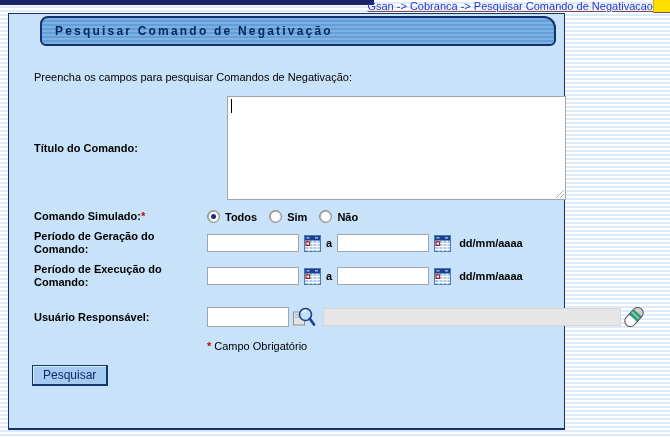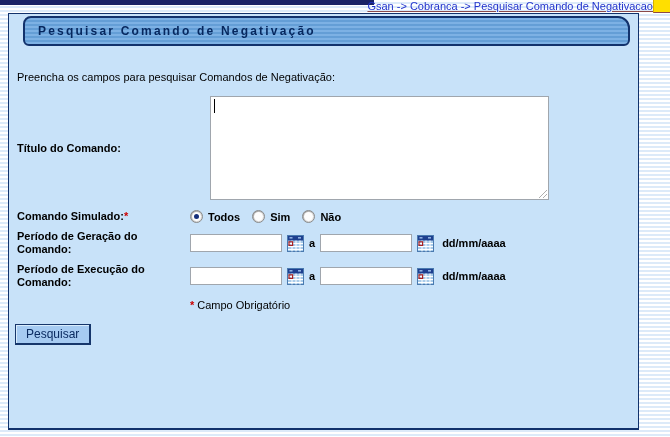--- a/index.html
+++ b/index.html
@@ -12,22 +12,22 @@
   .breadcrumb{
     position:absolute;top:0;right:17px;height:16px;line-height:13px;
     font-size:11px;color:#2233cc;text-decoration:underline;white-space:nowrap;
     text-decoration-color:#8a4a4a;
   }
   .corner-yellow{
     position:absolute;top:0;right:0;width:16px;height:12px;background:#ffdf00;
     border-bottom:1px solid #8a4a4a;border-left:1px solid #d8b000;
   }
   .container{
-    position:absolute;left:8px;top:13px;width:631px;height:417px;box-sizing:border-box;
-    background:#c8e2f9;border:1px solid #12326c;border-bottom-width:2px;
+    position:absolute;left:8px;top:13px;width:557px;height:417px;box-sizing:border-box;
+    background:#c8e2f9;border:1px solid #12326c;border-bottom-width:2px;padding-left:17px;
   }
   .header-box{
     margin:2px 8px 0 14px;height:30px;box-sizing:border-box;
     border:2px solid #12326c;border-radius:8px 12px 6px 6px;
     background:repeating-linear-gradient(to bottom,#7db1e4 0 2px,#649ed6 2px 4px);
     display:flex;align-items:center;
   }
   .header-title{
     font-size:12px;font-weight:bold;letter-spacing:2.2px;color:#06275e;
     padding-left:13px;white-space:nowrap;
@@ -176,20 +176,42 @@
       <rect x="0.5" y="0.5" width="16" height="16" fill="#a8cbe9" stroke="#4a7ab0"></rect>
       <rect x="1" y="1" width="15" height="4.5" fill="#1e3f8f"></rect>
       <rect x="2.5" y="2" width="3" height="1.6" fill="#8fb0e0"></rect>
       <rect x="11" y="2" width="3" height="1.6" fill="#8fb0e0"></rect>
       <path d="M1 8.5h15M1 11.5h15M1 14.5h15M5 5.5v11M9 5.5v11M13 5.5v11" stroke="#ffffff" stroke-width="1" fill="none"></path>
       <rect x="2" y="6.8" width="3.6" height="3.6" fill="none" stroke="#aa2222" stroke-width="1.2"></rect>
     </svg>
     <span class="format-hint">dd/mm/aaaa</span>
   </div>
 
+  <div class="row usuario-row">
+    <div class="label-col">Usuário Responsável:</div>
+    <input type="text" class="user-input" value="" style="">
+    <svg class="search-btn" viewBox="0 0 24 22" width="24" height="22">
+      <rect x="1.5" y="6" width="11" height="13" fill="#e3e3e3" stroke="#8f8f8f"></rect>
+      <rect x="3" y="8" width="8" height="1.2" fill="#b5b5b5"></rect>
+      <rect x="3" y="10.5" width="8" height="1.2" fill="#b5b5b5"></rect>
+      <circle cx="13.5" cy="8.5" r="6" fill="#bfe0f6" stroke="#1e3f8f" stroke-width="1.6"></circle>
+      <path d="M10.5 6.2a4 4 0 0 1 4-1.6" stroke="#ffffff" stroke-width="1.4" fill="none" stroke-linecap="round"></path>
+      <line x1="17.8" y1="12.8" x2="22" y2="18.6" stroke="#1e3f8f" stroke-width="2.6" stroke-linecap="round"></line>
+    </svg>
+    <input type="text" class="user-name-field" readonly="" value="" style="">
+    <svg class="eraser-btn" viewBox="0 0 26 26" width="26" height="26">
+      <g transform="rotate(42 13 13)">
+        <rect x="7.5" y="2" width="11" height="22" rx="5.5" fill="#cfcfcf"></rect>
+        <rect x="7.5" y="13" width="11" height="11" rx="5.5" fill="#ffffff"></rect>
+        <rect x="7.5" y="7.5" width="11" height="7" fill="#2e9e74"></rect>
+        <rect x="7.5" y="10" width="11" height="1.6" fill="#8fd4b6"></rect>
+        <rect x="7.5" y="2" width="11" height="22" rx="5.5" fill="none" stroke="#555555"></rect>
+      </g>
+    </svg>
+  </div>
 
   <div class="row note-row">
     <span class="req">*</span>
     <span class="note-text">Campo Obrigatório</span>
   </div>
 
   <div class="buttons-row">
     <button class="btn">Pesquisar</button>
   </div>
 

